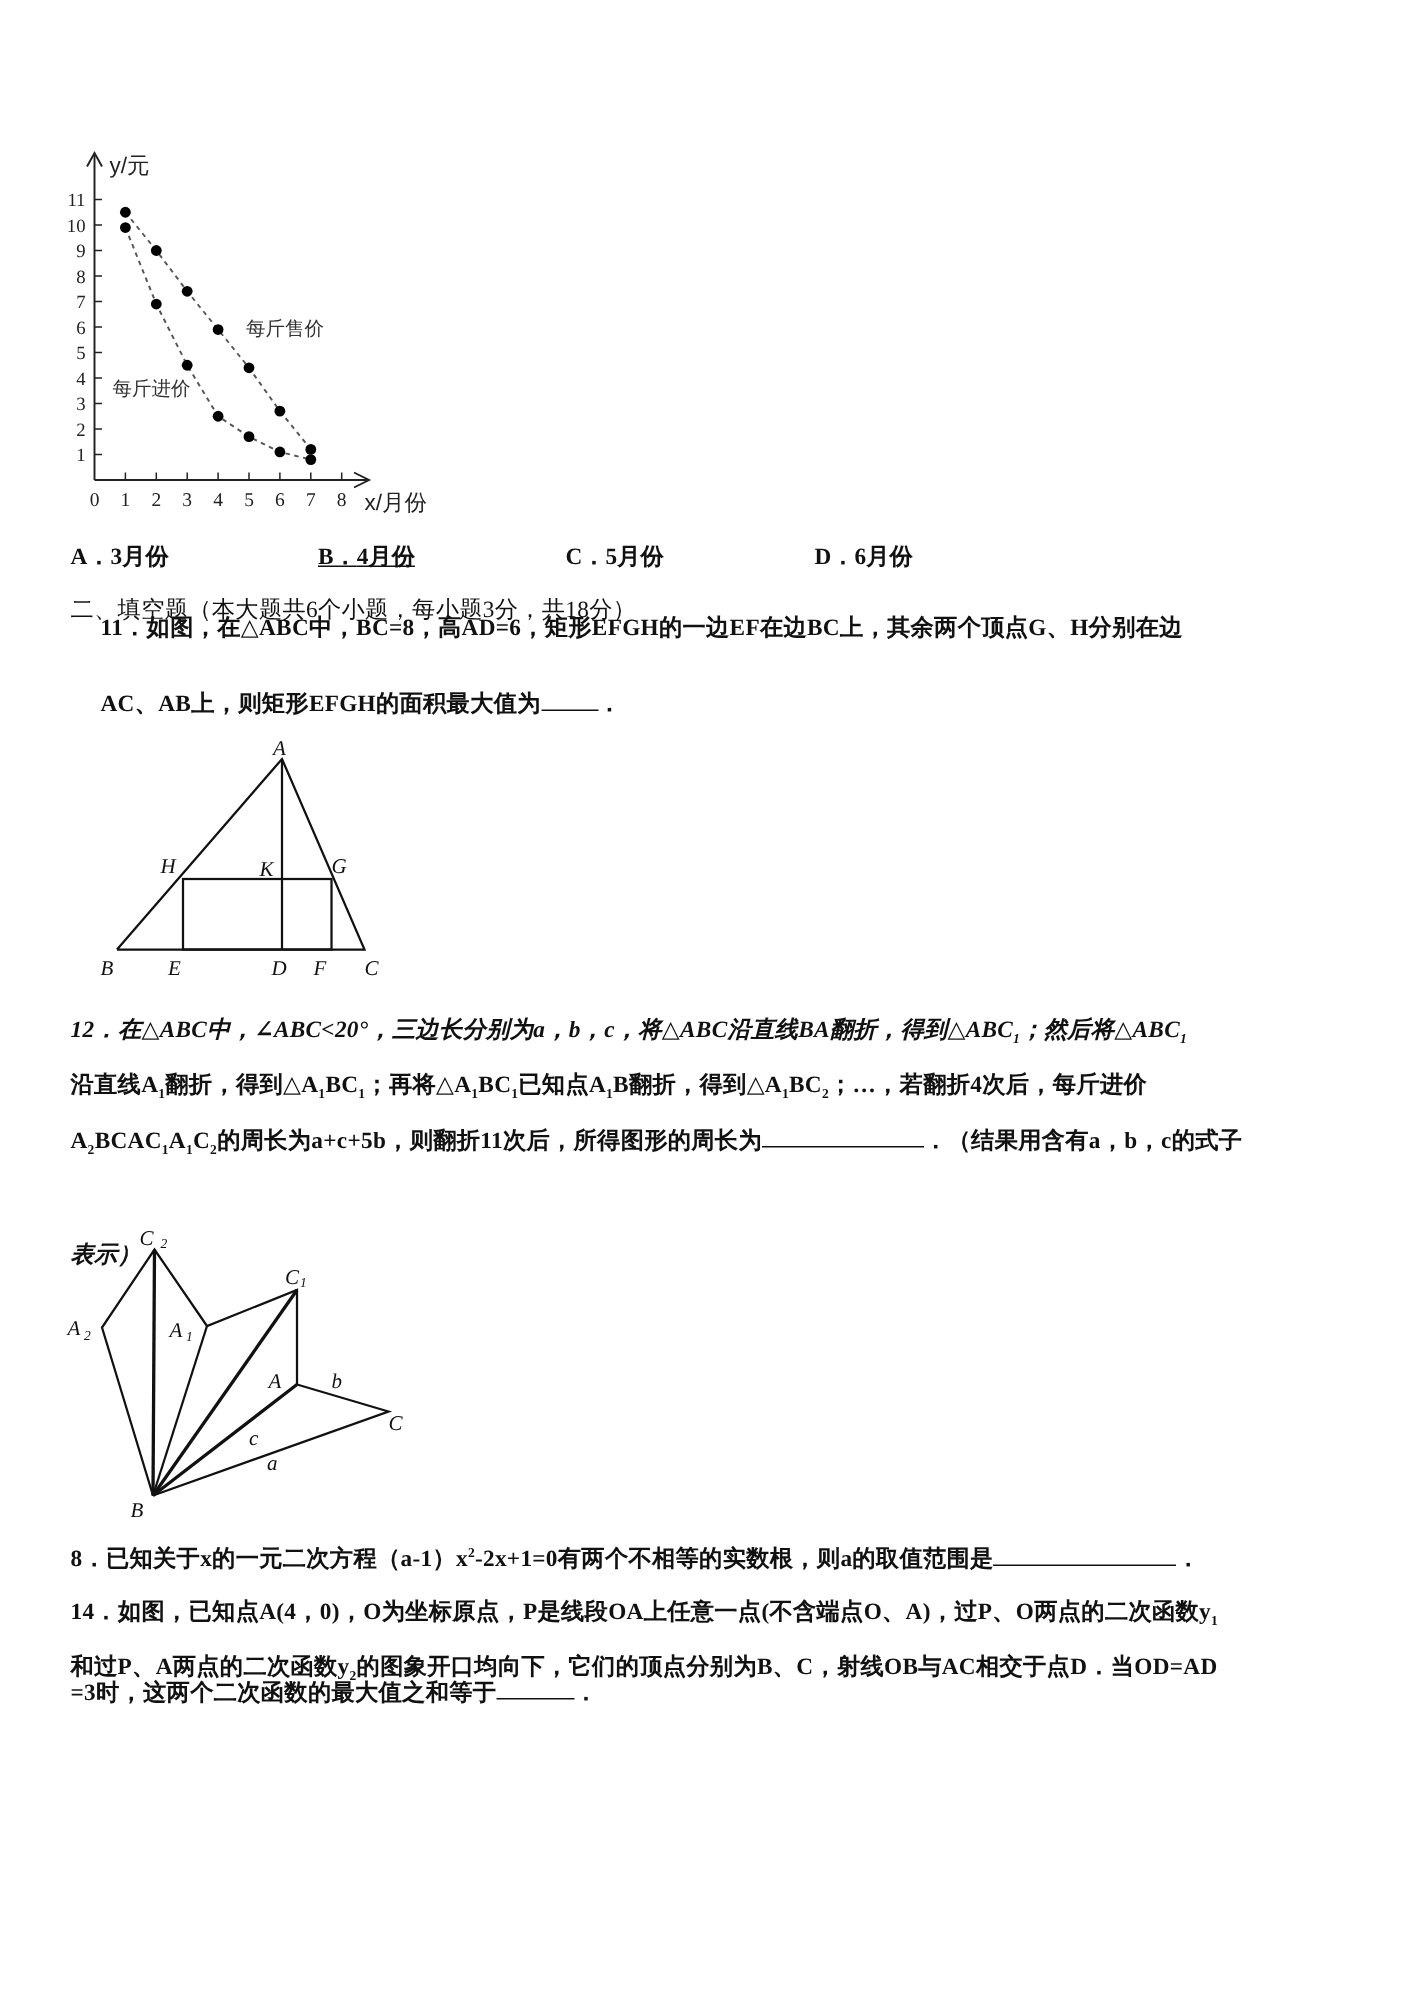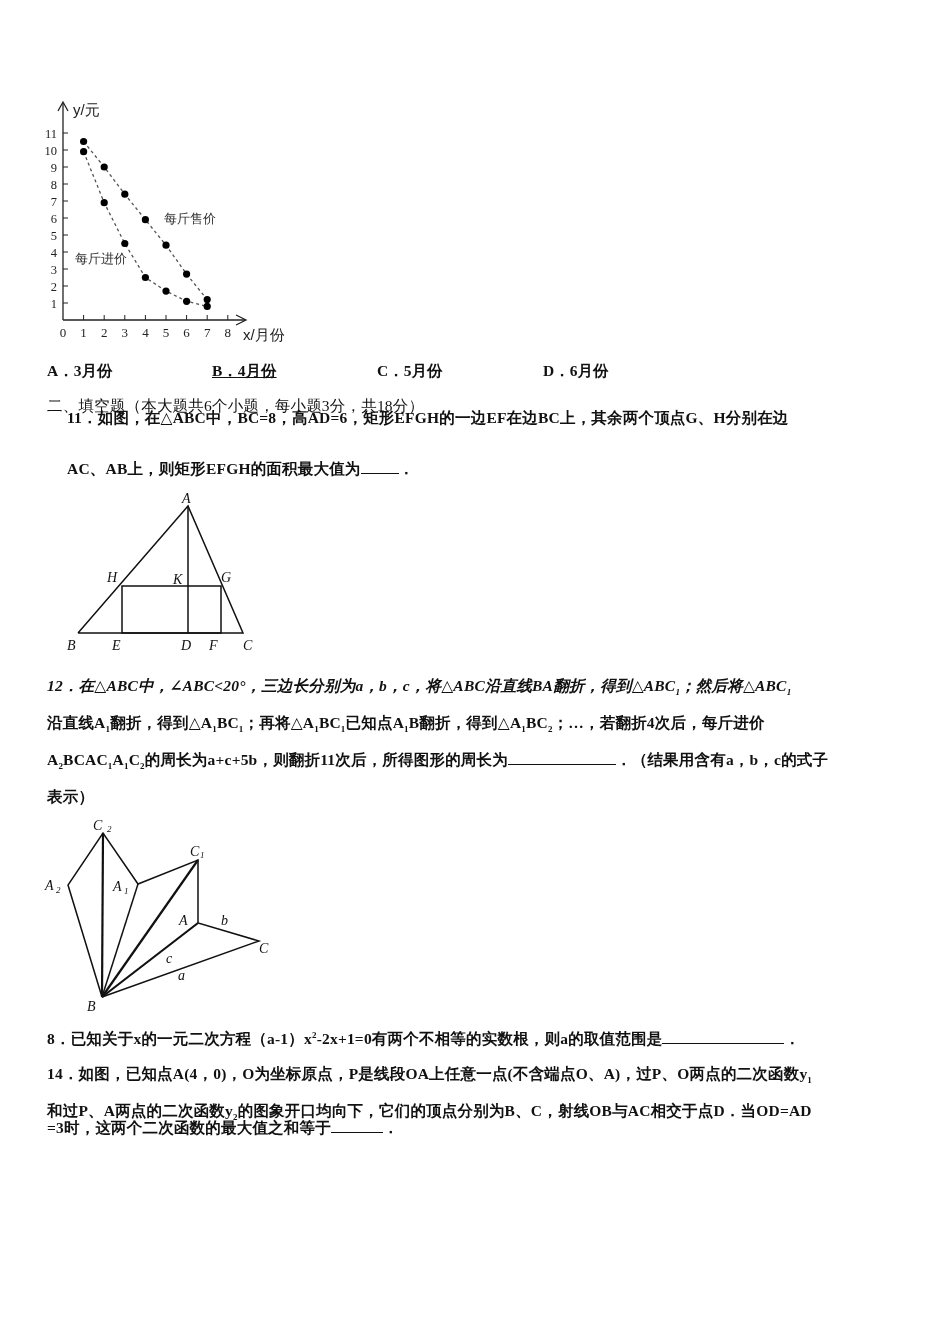--- a/index.html
+++ b/index.html
@@ -140,21 +140,21 @@
 
 <div class="line-text" style="left:47px; top:676px;font-style:italic;">
   <span>12．在△ABC中，∠ABC&lt;20°，三边长分别为a，b，c，将△ABC沿直线BA翻折，得到△ABC</span><sub>1</sub><span>；然后将△ABC</span><sub>1</sub>
 </div>
 <div class="line-text" style="left:47px; top:713px;">
   <span>沿直线A</span><sub>1</sub><span>翻折，得到△A</span><sub>1</sub><span>BC</span><sub>1</sub><span>；再将△A</span><sub>1</sub><span>BC</span><sub>1</sub><span>已知点A</span><sub>1</sub><span>B翻折，得到△A</span><sub>1</sub><span>BC</span><sub>2</sub><span>；…，若翻折4次后，每斤进价</span>
 </div>
 <div class="line-text" style="left:47px; top:750px;">
   <span>A</span><sub>2</sub><span>BCAC</span><sub>1</sub><span>A</span><sub>1</sub><span>C</span><sub>2</sub><span>的周长为a+c+5b，则翻折11次后，所得图形的周长为</span><span class="blank" style="width:108px;"></span><span>．（结果用含有a，b，c的式子</span>
 </div>
-<div class="line-text" style="left:47px; top:787px;">表示）</div>
+<div class="line-text" style="left:47px; top:826px;font-style:italic;">表示）</div>
 
 <div class="abs" style="left:35px; top:810px; width:250px; height:205px;">
   <svg width="250" height="205" viewBox="0 0 250 205" font-style="italic" font-size="14">
     <g stroke="#111" stroke-width="1.5" fill="none">
 
       <polyline points="67,187 33,75 68,23 103,74 163,50 163,113 224,131 67,187"></polyline>
       <line x1="67" y1="187" x2="68" y2="23" stroke-width="2.2"></line>
       <line x1="67" y1="187" x2="103" y2="74"></line>
       <line x1="67" y1="187" x2="163" y2="50" stroke-width="2.2"></line>
       <line x1="67" y1="187" x2="163" y2="113" stroke-width="2.2"></line>

